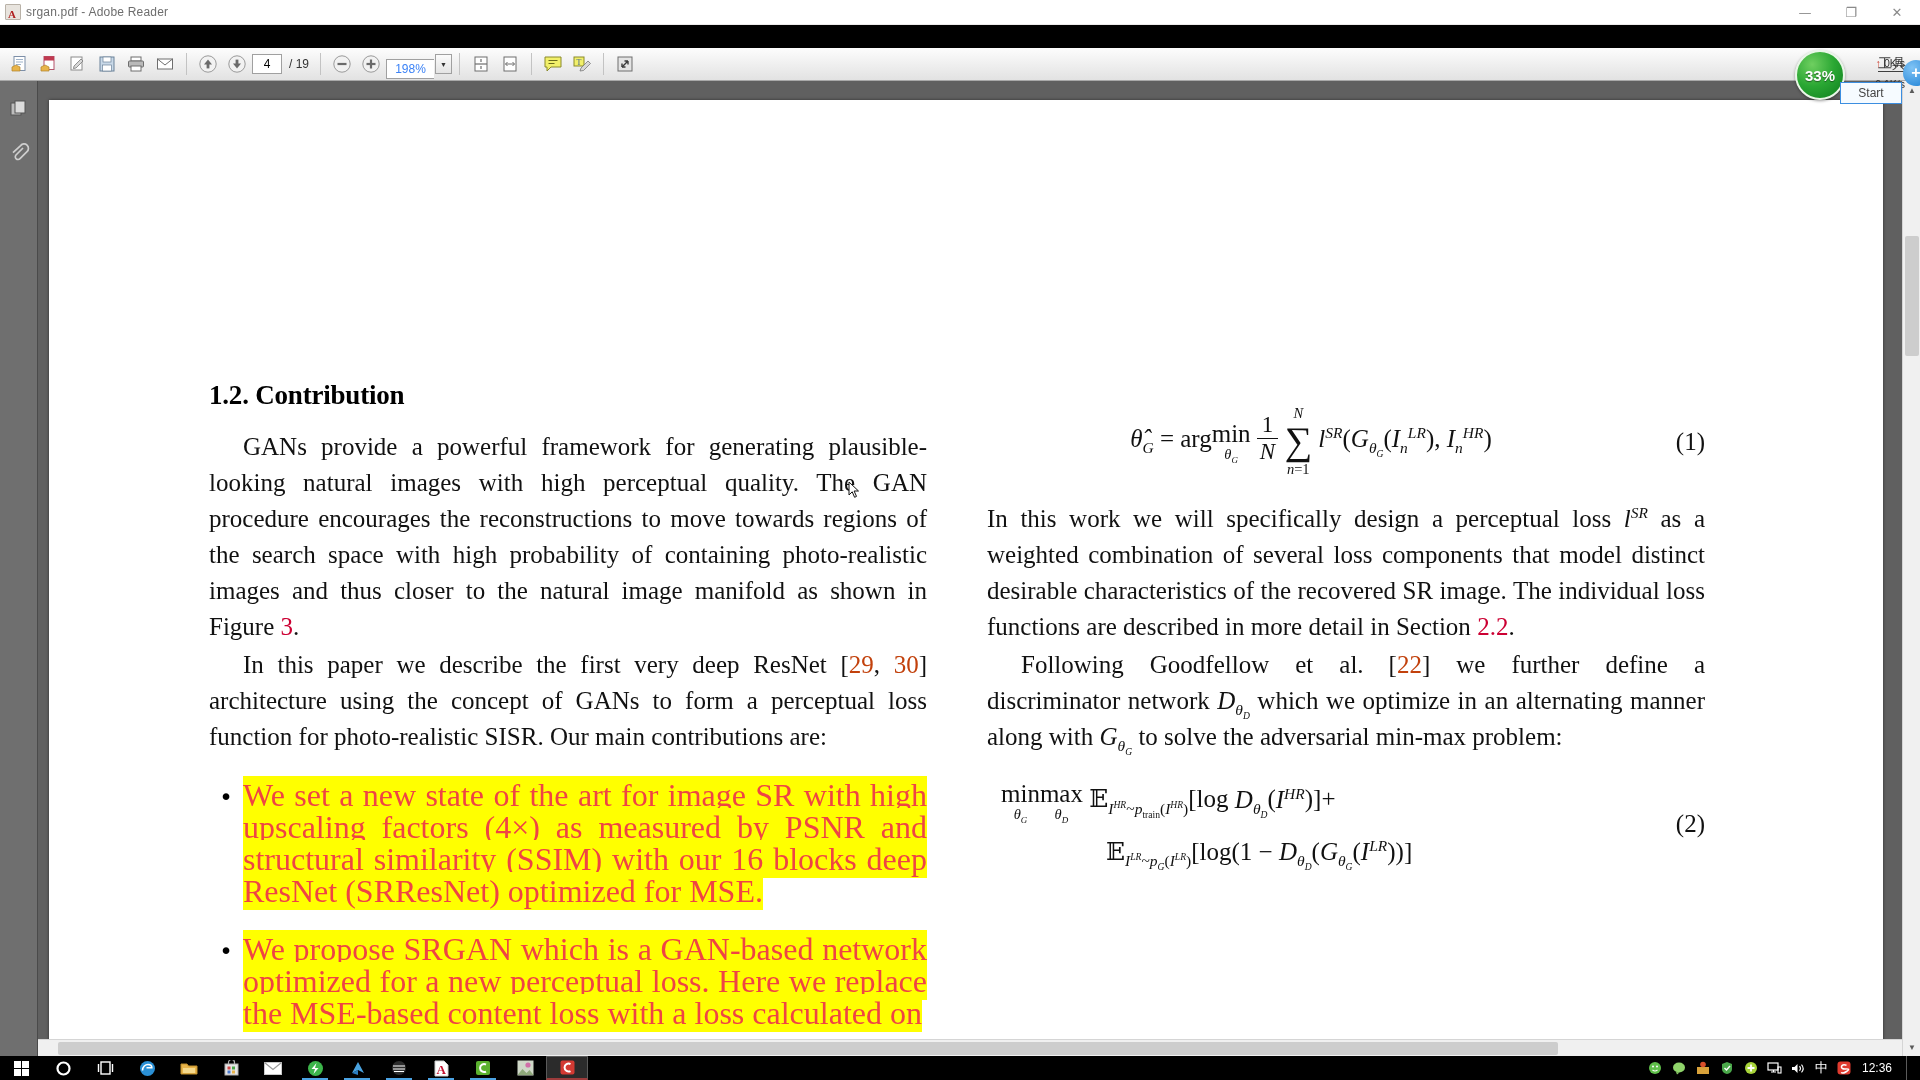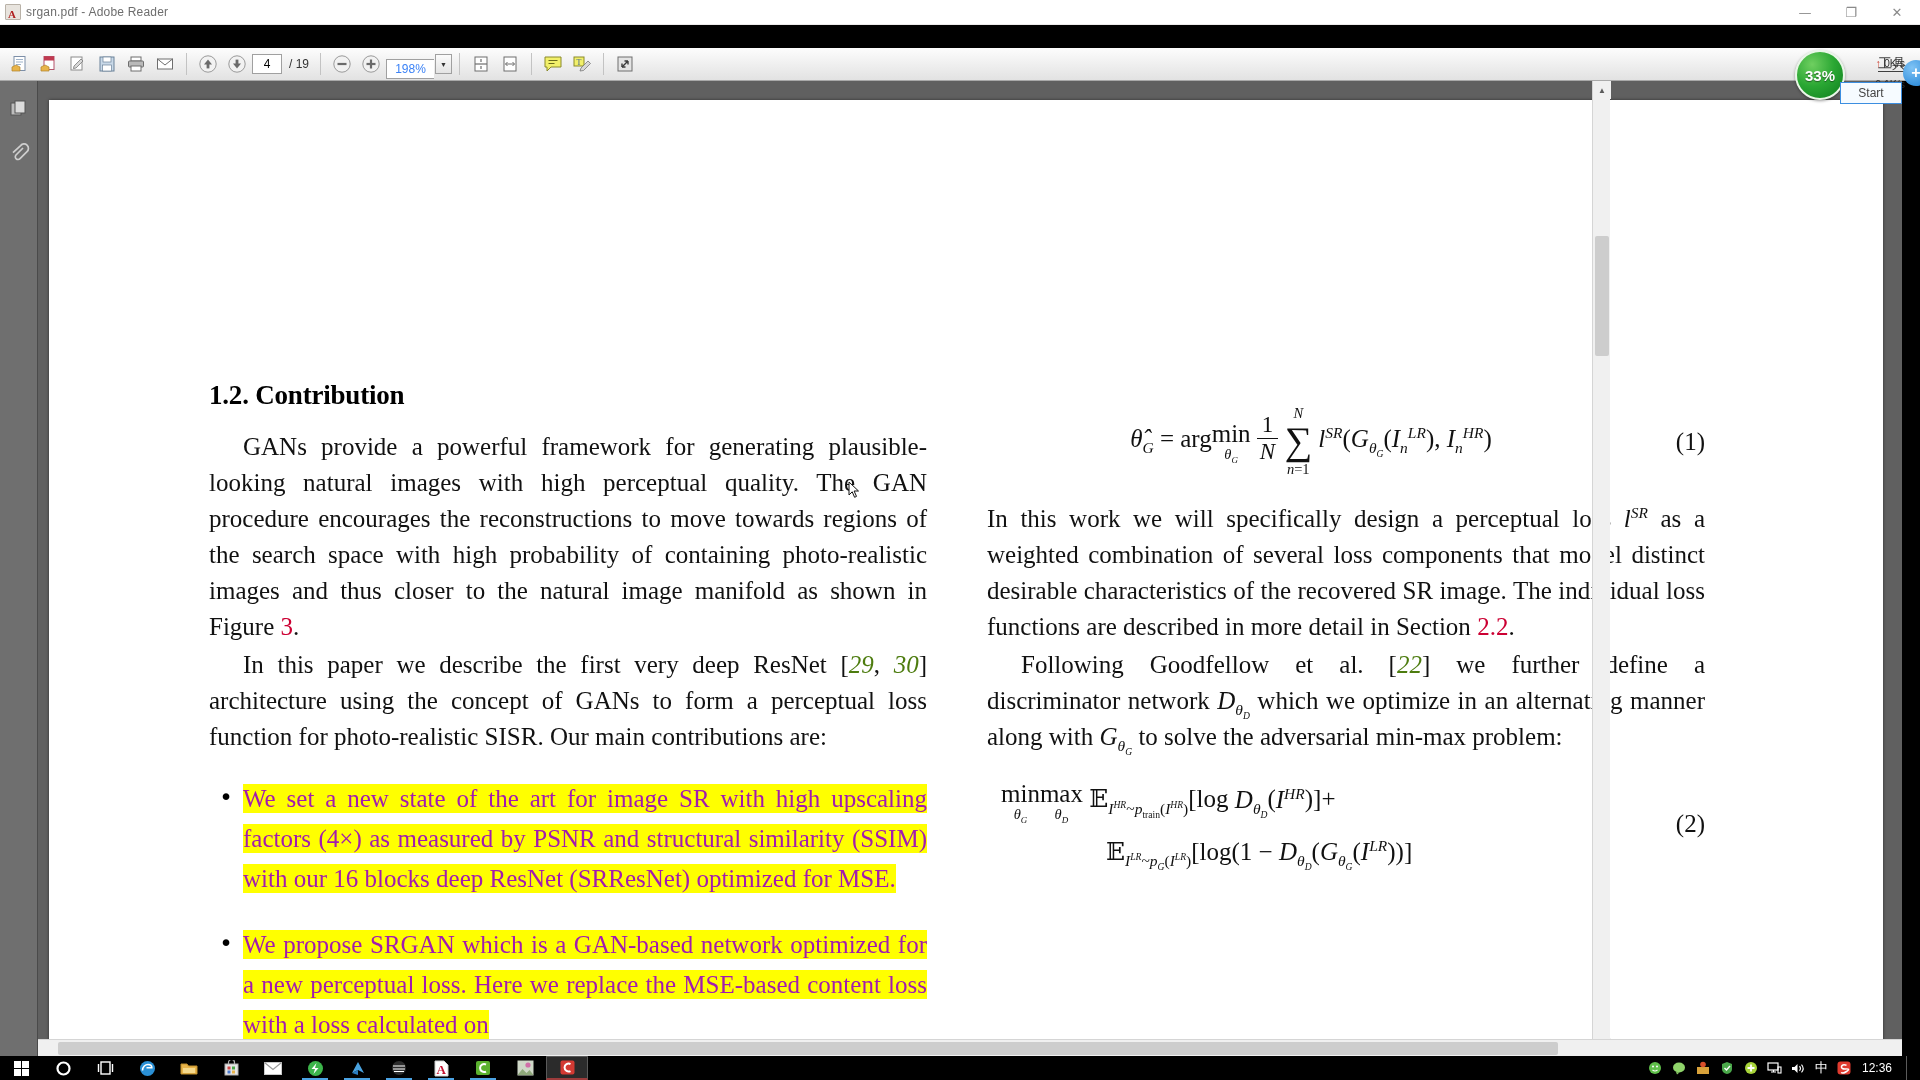--- a/index.html
+++ b/index.html
@@ -2,21 +2,21 @@
 <html><head>
 <meta charset="utf-8">
 <style>
   * { box-sizing: border-box; margin: 0; padding: 0; }
   html, body {
     width: 1920px; height: 1080px;
     overflow: hidden;
     font-family: "Liberation Sans", sans-serif;
     background: #000;
   }
-  #app { position: relative; width: 1610px; height: 1080px; }
+  #app { position: relative; width: 1920px; height: 1080px; }
 
   
   .titlebar {
     position: absolute; left: 0; top: 0; width: 1920px; height: 25px;
     background: #ffffff; display: flex; align-items: center;
     border-bottom: 1px solid #eceaea;
   }
   .tb-icon {
     width: 16px; height: 16px; margin: 0 5px 0 5px; position: relative;
     background: #e8e4de; border: 1px solid #b9b2a8; border-radius: 1px;
@@ -136,32 +136,32 @@
     font-family: "Liberation Serif", "DejaVu Serif", serif;
     font-weight: bold; font-size: 27px; color: #000; margin-bottom: 18px;
     letter-spacing: -0.2px;
   }
   .para {
     font-family: "Liberation Serif", "DejaVu Serif", serif;
     font-size: 25px; line-height: 36px; color: #111; text-align: justify;
     margin-bottom: 2px;
   }
   .para.indent { text-indent: 34px; }
-  .lnk-green { color: #4d7c0f; font-style: italic; }
+  .lnk-green { color: #c2410c; }
   .lnk-red { color: #cc0033; }
 
   .bullets { margin-top: 24px; }
   .bullet { display: flex; margin-bottom: 26px; }
   .bullet .dot {
     width: 34px; flex: none; font-size: 23px; line-height: 36px; color: #000; text-align: center;
     font-family: "DejaVu Sans", sans-serif;
   }
   .bullet .btext {
     font-family: "Liberation Serif", "DejaVu Serif", serif;
-    font-size: 25px; line-height: 40px; text-align: justify; color: #a21caf;
+    font-size: 32px; line-height: 32px; text-align: justify; color: #ef4444;
   }
   .hl { background: #ffff00; box-decoration-break: clone; -webkit-box-decoration-break: clone; padding: 1px 0; }
 
   
   .eqrow { display: flex; align-items: center; margin: 26px 0 24px 0; }
   .eq {
     flex: 1; text-align: center;
     font-family: "Liberation Serif", "DejaVu Serif", serif; font-size: 25px; color: #111;
   }
   .eqnum {

